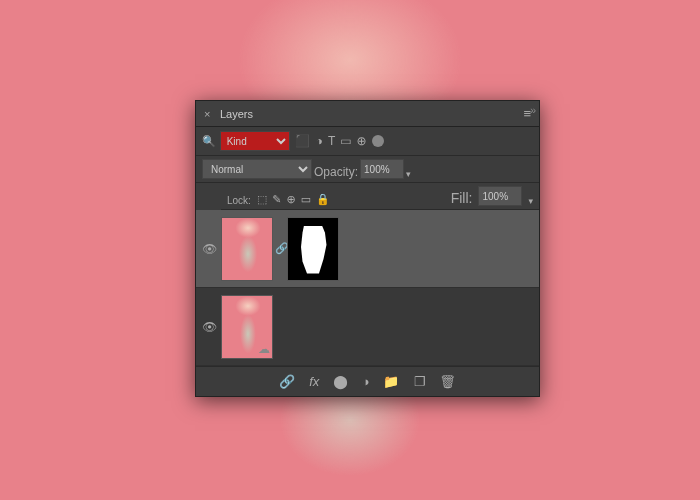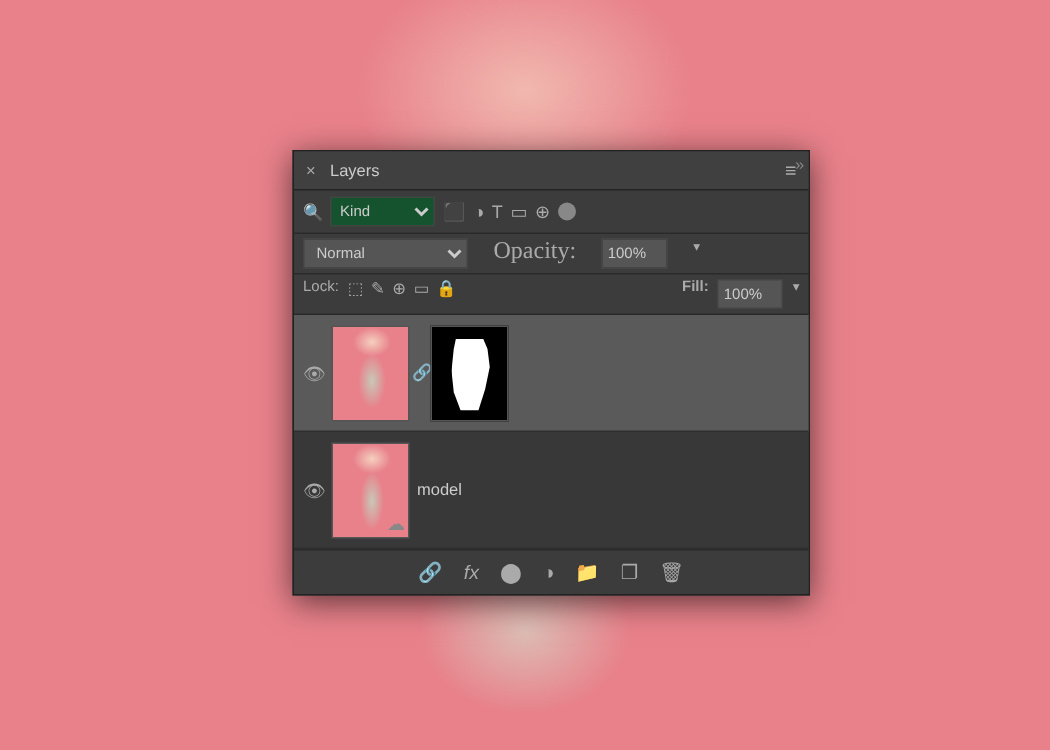--- a/index.html
+++ b/index.html
@@ -89,21 +89,21 @@
       gap: 4px;
       border-bottom: 1px solid #2a2a2a;
     }
 
     .search-icon-small {
       color: #aaa;
       font-size: 11px;
     }
 
     .kind-select {
-      background: #14532d;
+      background: #b91c1c;
       border: 1px solid #444;
       color: #ccc;
       font-size: 10px;
       padding: 1px 2px;
       height: 20px;
       width: 70px;
       cursor: pointer;
     }
 
     .filter-icons {
@@ -122,41 +122,40 @@
       width: 12px;
       height: 12px;
       background: #888;
       border-radius: 50%;
       display: inline-block;
     }
 
     
     .blend-row {
       display: flex;
-      align-items: flex-start;
+      align-items: flex-end;
       padding: 3px 6px;
-      gap: 17px;
+      gap: 2px;
       border-bottom: 1px solid #2a2a2a;
     }
 
     .blend-select {
       background: #555;
       border: 1px solid #444;
       color: #ccc;
       font-size: 10px;
       padding: 1px 4px;
       height: 20px;
       width: 110px;
       cursor: pointer;
     }
 
     .opacity-label {
       color: #aaa;
-      font-size: 16px;
-      font-family: Liberation Serif, serif;
+      font-size: 12px;
     }
 
     .opacity-value {
       background: #555;
       border: 1px solid #444;
       color: #ccc;
       font-size: 10px;
       padding: 1px 3px;
       height: 20px;
       width: 44px;
@@ -165,47 +164,47 @@
     }
 
     .dropdown-arrow {
       color: #aaa;
       font-size: 9px;
     }
 
     
     .lock-row {
       display: flex;
-      align-items: flex-start;
+      align-items: flex-end;
       padding: 3px 6px;
       gap: 6px;
       border-bottom: 1px solid #2a2a2a;
+      margin-left: 25px;
     }
 
     .lock-label {
       color: #aaa;
       font-size: 10px;
     }
 
     .lock-icons {
       display: flex;
       gap: 5px;
       align-items: center;
     }
 
     .lock-icon {
       color: #aaa;
       font-size: 11px;
     }
 
     .fill-label {
       color: #aaa;
-      font-size: 10px;
+      font-size: 14px;
       margin-left: auto;
-      font-weight: bold;
     }
 
     .fill-value {
       background: #555;
       border: 1px solid #444;
       color: #ccc;
       font-size: 10px;
       padding: 1px 3px;
       height: 20px;
       width: 44px;
@@ -422,21 +421,20 @@
     </div>
 
     <div class="layer-row">
       <span class="eye-icon">👁</span>
       <div class="layer-thumbnails">
         <div class="layer-thumb-single thumb-model2">
           <div class="thumb-model2-figure"></div>
           <span class="cloud-icon">☁</span>
         </div>
       </div>
-      <span class="layer-name">model</span>
     </div>
 
   </div>
 
   <div class="panel-footer">
     <span class="footer-icon">🔗</span>
     <span class="footer-icon"><i>fx</i></span>
     <span class="footer-icon">⬤</span>
     <span class="footer-icon">◑</span>
     <span class="footer-icon">📁</span>

